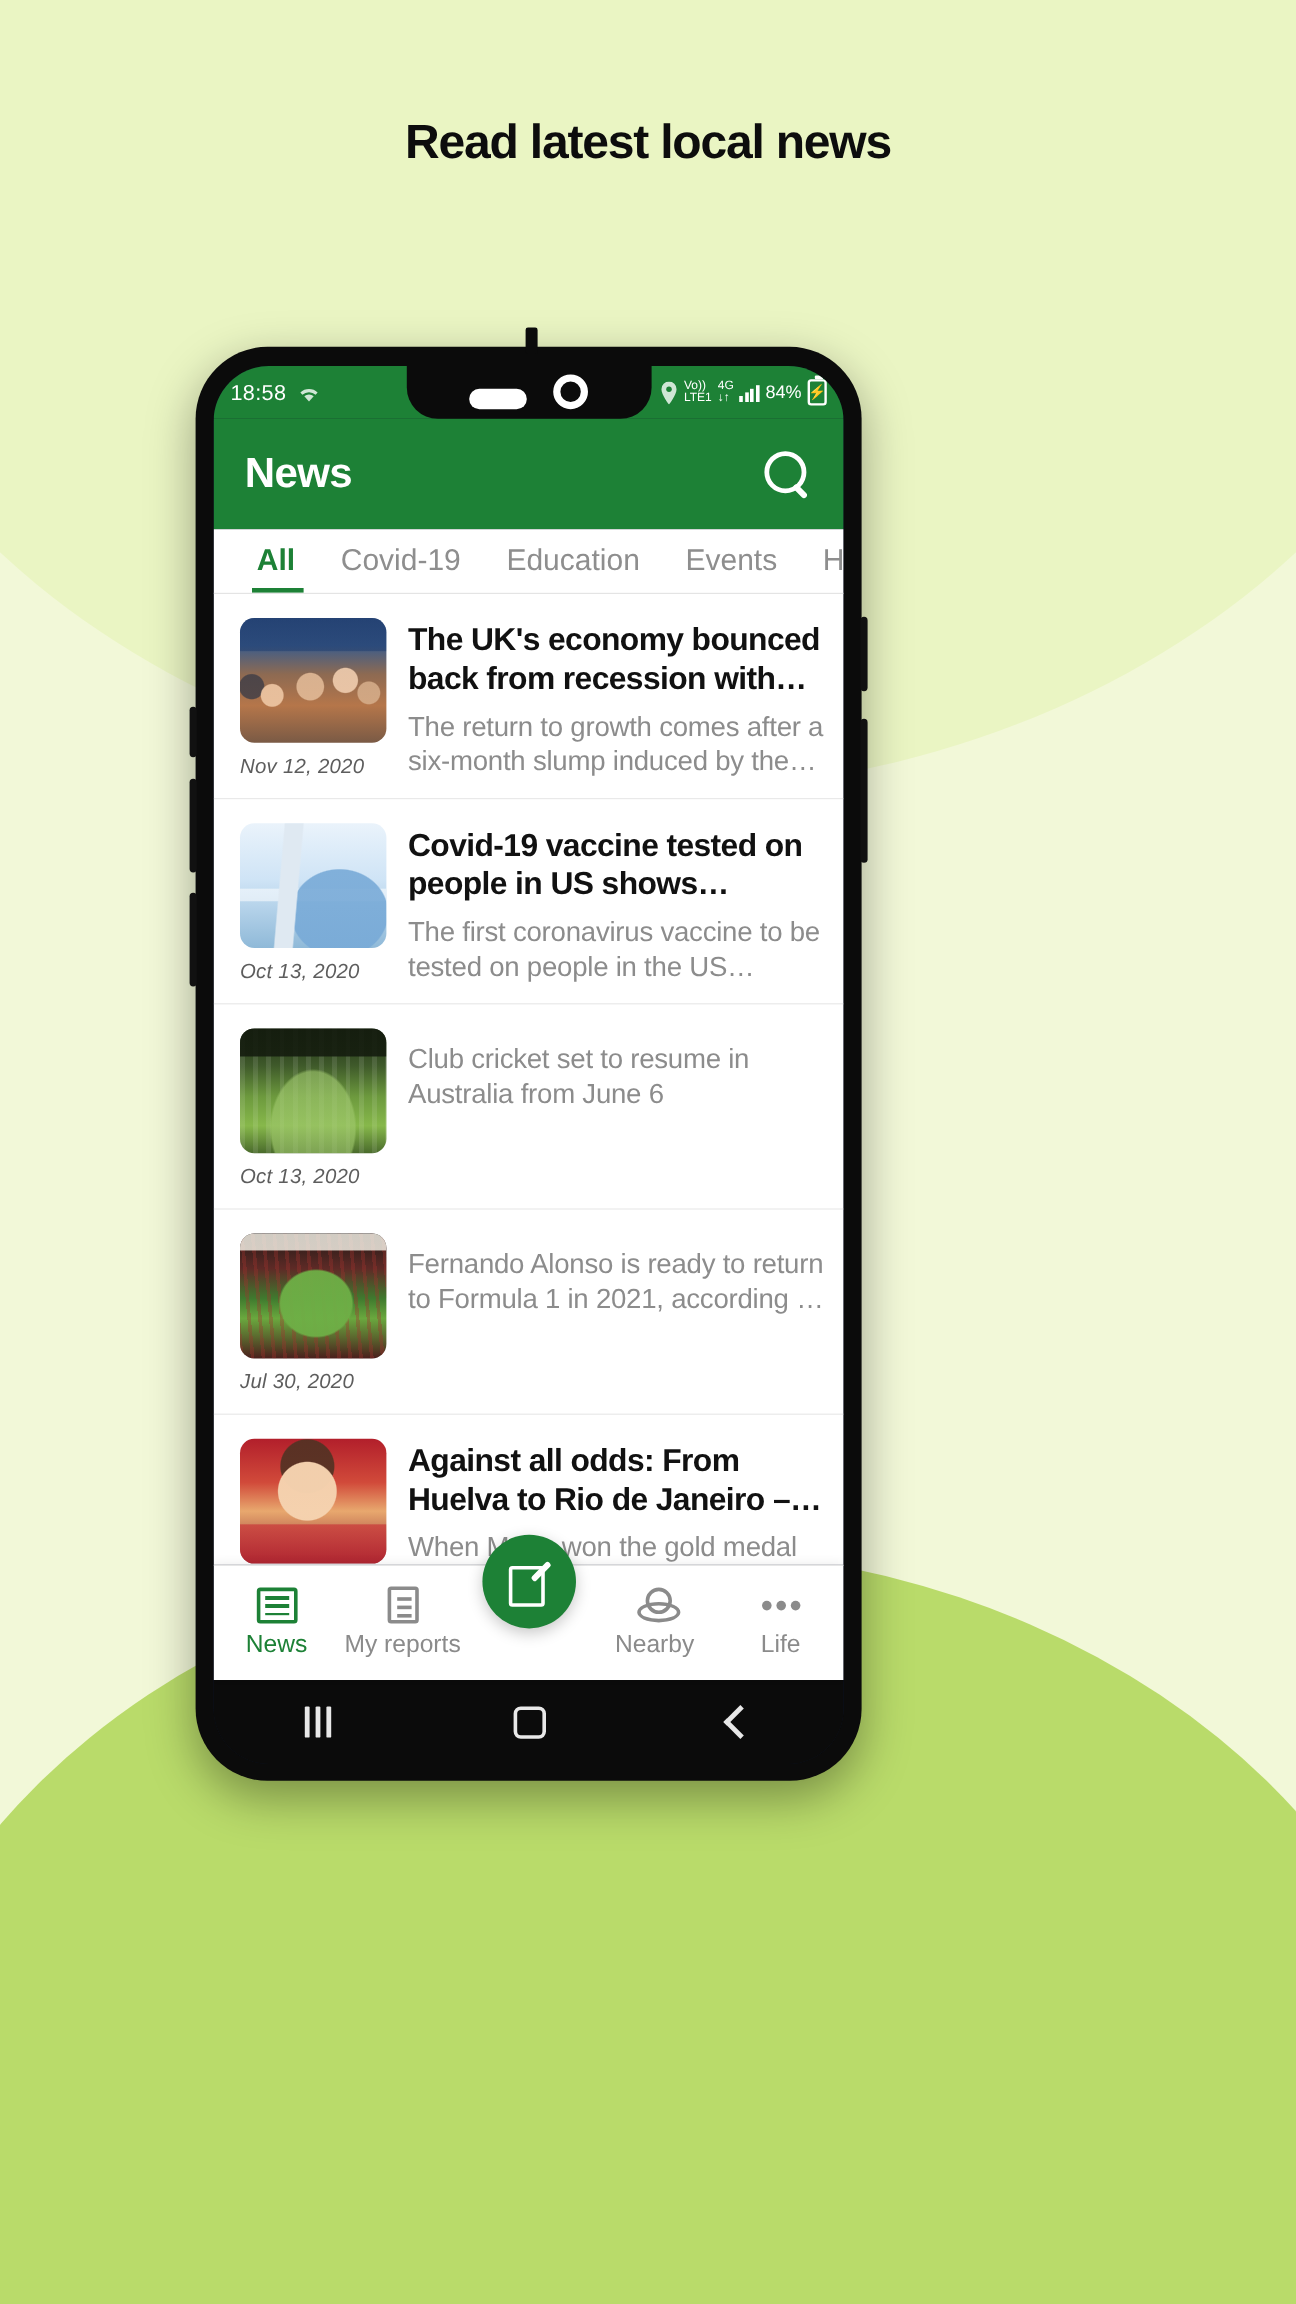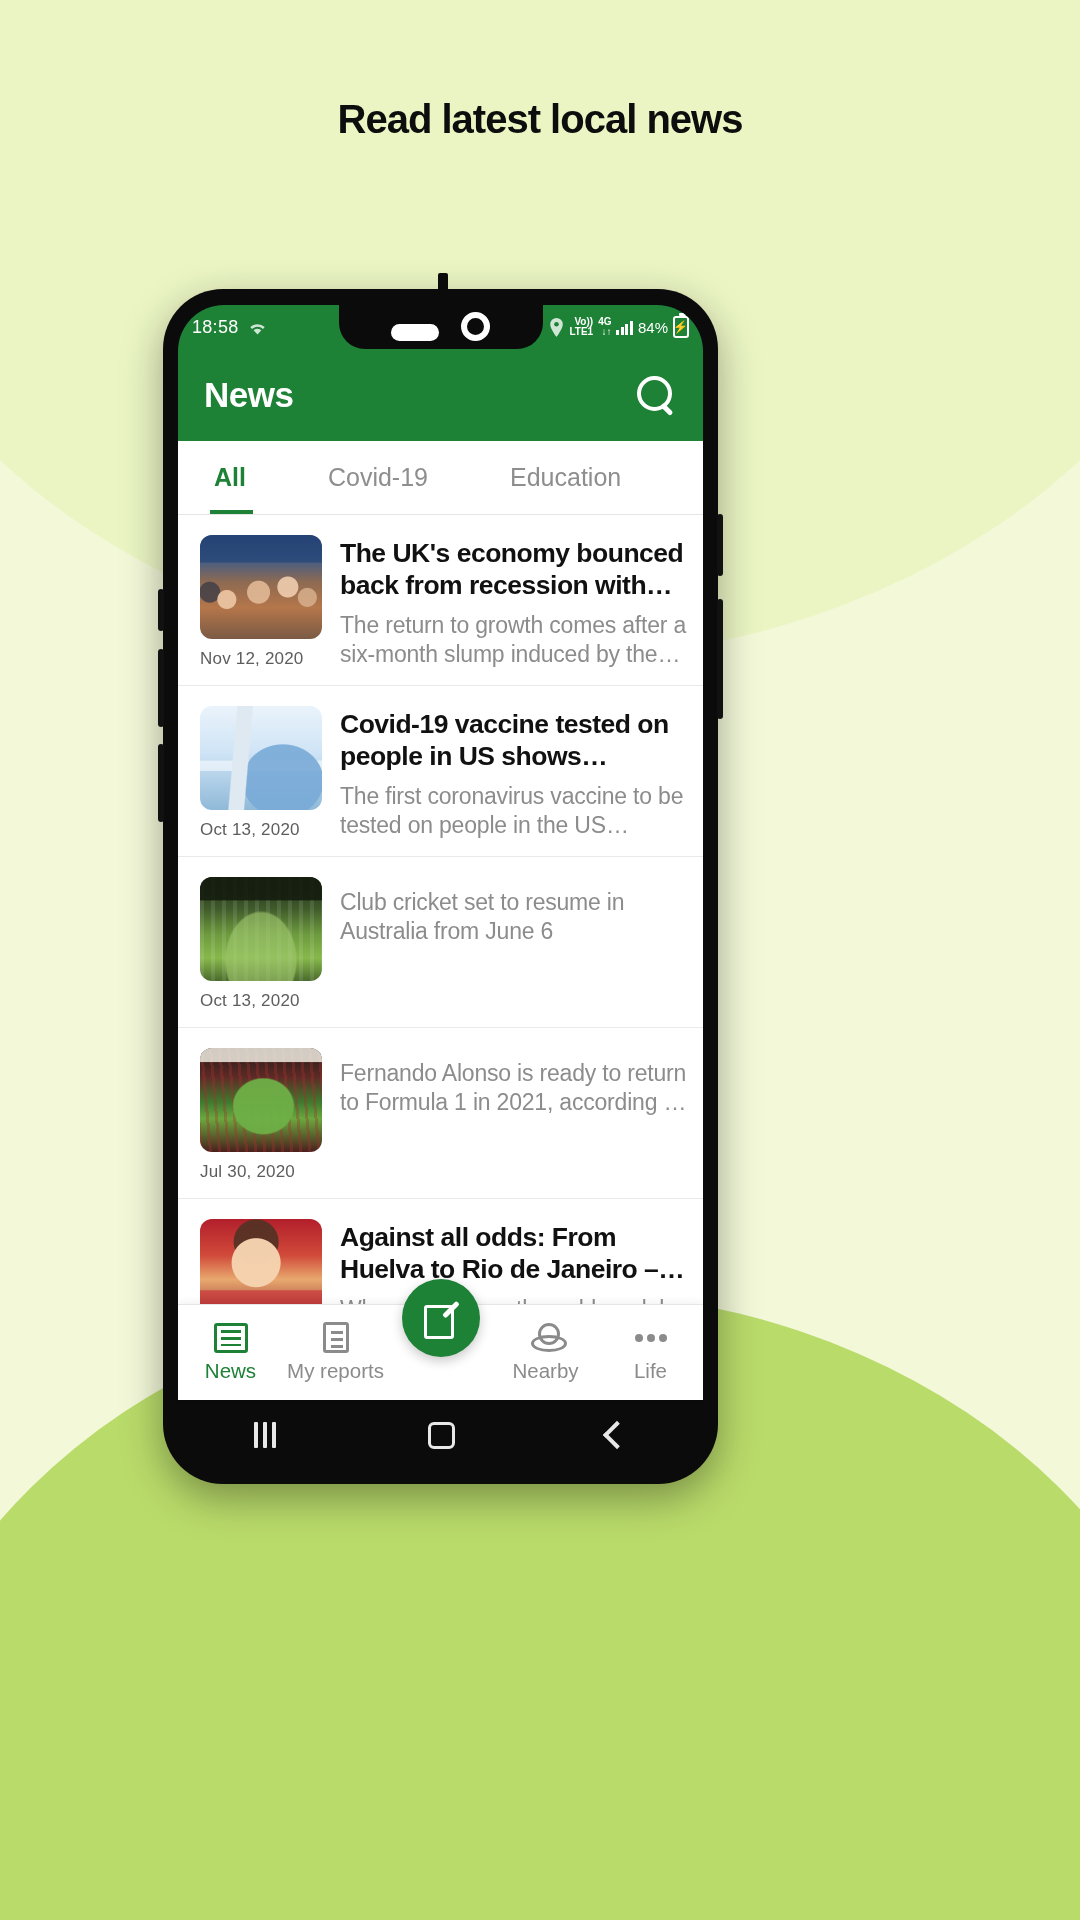--- a/index.html
+++ b/index.html
@@ -78,21 +78,21 @@
     display:flex; align-items:flex-end; justify-content:center;
     gap:22px; padding-bottom:8px;
   }
   .speaker { width:48px; height:17px; background:#fff; border-radius:9px; }
   .camera {
     width:29px; height:29px; border-radius:50%;
     border:6px solid #fff; background:#0b0b0b;
   }
   .wifi-ic { width:19px; height:15px; position:relative; }
   .pin-ic { width:15px; height:19px; position:relative; }
-  .vo-lte { font-size:10px; line-height:10px; font-weight:bold; text-align:right;}
+  .vo-lte { font-size:10px; line-height:10px; font-weight:normal; text-align:left;}
   .sig-bars { display:flex; align-items:flex-end; gap:1.5px; height:15px;}
   .sig-bars i { width:3px; background:#fff; display:block; }
   .batt {
     width:16px; height:22px; border:2px solid #fff; border-radius:3px;
     position:relative; display:flex; align-items:center; justify-content:center;
   }
   .batt:before{ content:""; position:absolute; top:-5px; left:3.5px; width:7px; height:3px; background:#fff; border-radius:1px;}
   .batt span{ font-size:12px; }
 
   
@@ -108,43 +108,43 @@
     width:27px; height:27px; border:4px solid #fff; border-radius:50%;
   }
   .search-icon:after{
     content:""; position:absolute; left:27px; top:28px;
     width:14px; height:4.5px; background:#fff; border-radius:3px;
     transform:rotate(45deg); transform-origin:left center;
   }
 
   
   .tabs {
-    flex:0 0 auto; height:74px; background:#fff;
+    flex:0 0 auto; height:54px; background:#fff;
     display:flex; align-items:center; overflow:hidden;
-    border-bottom:1px solid #e4e4e4; position:relative;gap:44px;
+    border-bottom:1px solid #e4e4e4; position:relative;
   }
   .tab {
     padding:0 19px; font-size:25px; color:#8e8e8e;
     white-space:nowrap; height:100%;
     display:flex; align-items:center; position:relative;
   }
   .tab:first-child { padding-left:36px; }
   .tab.active { color:#1d8136; font-weight:bold; }
   .tab.active:after {
     content:""; position:absolute; left:32px; right:12px; bottom:0;
     height:4px; background:#1d8136;
   }
 
   
   .list { flex:1 1 auto; background:#fff; overflow:hidden; }
   .news-item {
     display:flex; gap:18px; padding:20px 16px 16px 22px;
     border-bottom:1px solid #e9e9e9; position:relative;
   }
-  .thumb-wrap { width:122px; flex:0 0 auto; }
+  .thumb-wrap { width:122px; flex:0 0 auto;font-style:italic; }
   .thumb {
     width:122px; height:104px; border-radius:12px; overflow:hidden;
     position:relative; background:#999;
   }
   .news-date { font-size:17px; color:#5d5d5d; margin-top:10px; letter-spacing:.2px;}
   .news-text { flex:1 1 auto; min-width:0; padding-top:2px;}
   .news-title {
     font-size:26.5px; font-weight:bold; color:#111; line-height:1.22;
     letter-spacing:-.5px;
     display:-webkit-box; -webkit-line-clamp:2; -webkit-box-orient:vertical;

